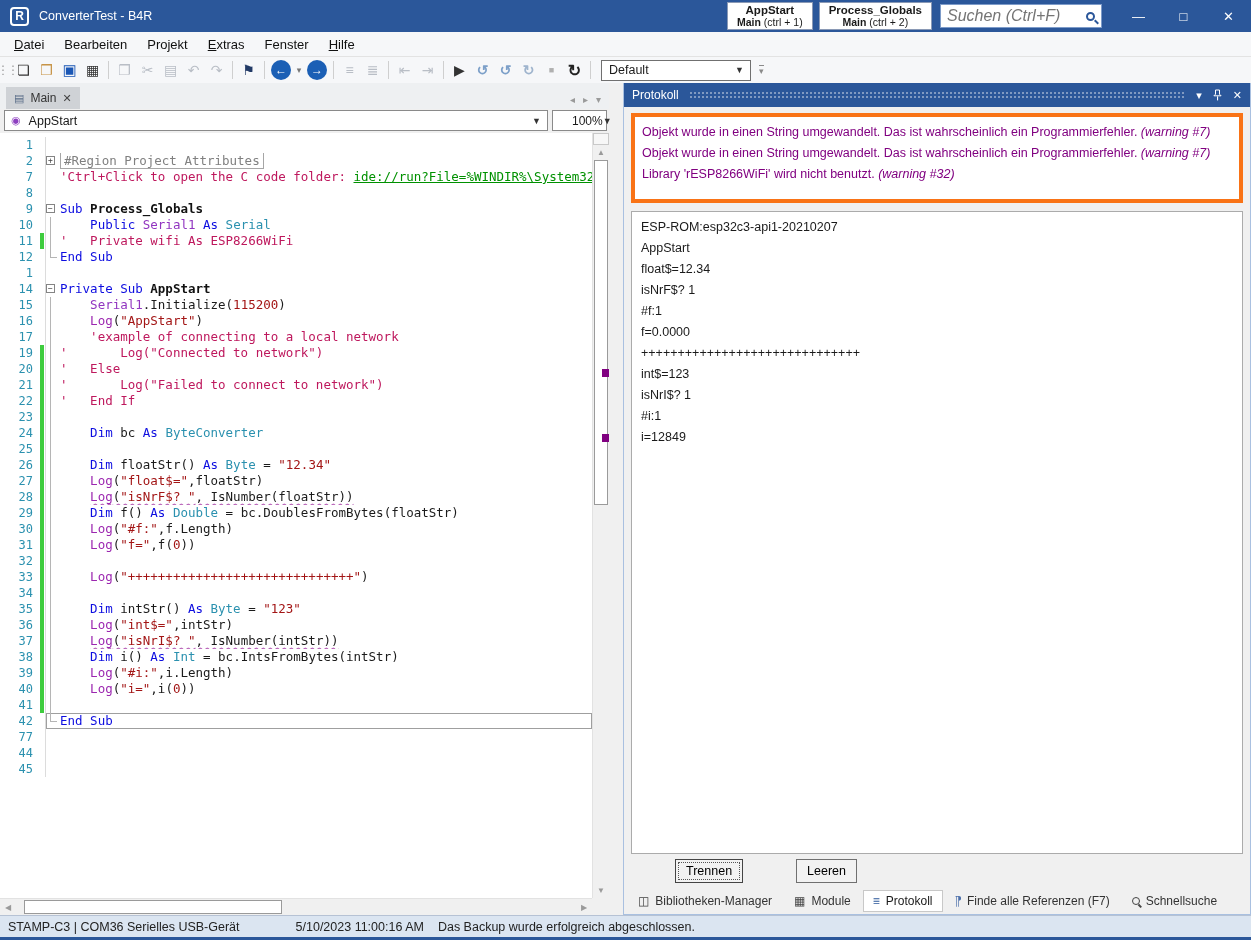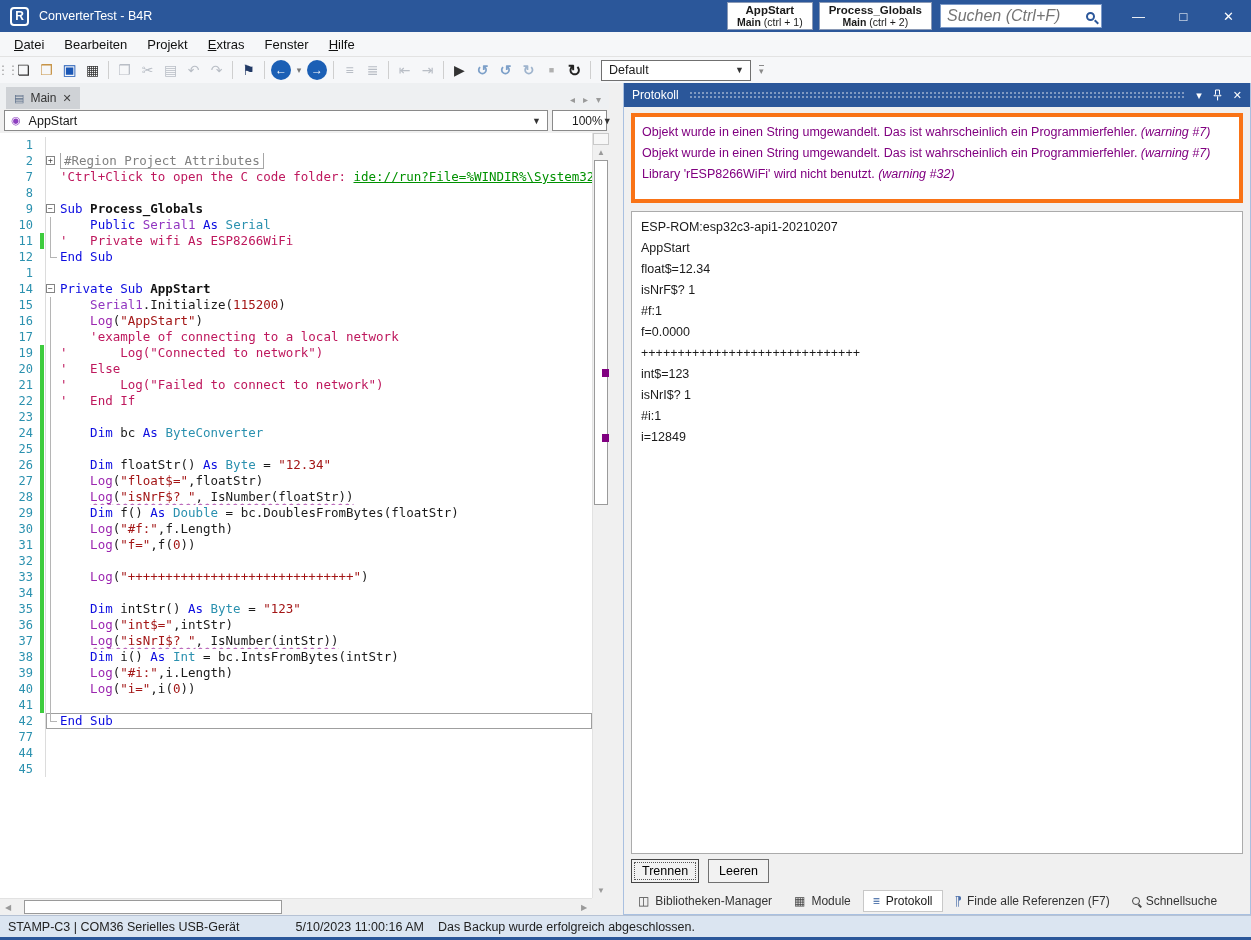--- a/index.html
+++ b/index.html
@@ -103,21 +103,21 @@
   .panel-header { height:24px; background:#2b579a; display:flex; align-items:center; color:#fff; padding:0 8px; }
   .panel-title { font-size:12px; }
   .panel-dots { flex:1; height:8px; margin:0 10px; background-image:radial-gradient(circle, rgba(255,255,255,.40) 1px, transparent 1.1px); background-size:4px 4px; }
   .panel-icons { display:flex; gap:10px; align-items:center; font-size:11px; }
   .warn-box { margin:6px 7px 0 7px; height:90px; background:#fff; border:4px solid #f97316; padding:5px 7px; overflow:hidden; }
   .warn-line { color:#800080; font-size:12.5px; line-height:21px; white-space:nowrap; }
   .warn-line .wtag { font-style:italic; }
   .log-box { margin:8px 7px 0 7px; flex:1; background:#fff; border:1px solid #ababab; padding:5px 9px; overflow:hidden; }
   .log-line { color:#1a1a1a; font-size:12.5px; line-height:21px; white-space:nowrap; }
   .btn-row { height:34px; display:flex; align-items:center; gap:9px; padding-left:7px; }
-  .wbtn { height:24px; padding:0 10px; background:#f2f2f2; border:1px solid #707070; font-size:12.5px; display:flex; align-items:center; }
+  .wbtn { height:24px; padding:0 10px; background:#f2f2f2; border:1px solid #707070; font-size:12.5px; display:flex; align-items:center;margin-left:44px; }
   .wbtn.focused { outline:1px dotted #555; outline-offset:-4px; border-color:#444; }
   .bottom-tabs { height:26px; display:flex; align-items:center; padding-left:4px; gap:2px; background:#f0f0f0; }
   .btab { height:22px; display:flex; align-items:center; gap:6px; padding:0 9px; font-size:12px; color:#333; border:1px solid transparent; }
   .btab.active { background:#fff; border-color:#c8c8c8; color:#1a1a1a; }
   .btab .bicon { font-size:12px; color:#444; }
   .btab.active .bicon { color:#2b579a; font-weight:bold; }
   .bicon.flip { display:inline-block; transform:scaleX(-1); color:#4a6ea9; }
   .bmag { width:8px; height:8px; border:1.5px solid #444; border-radius:50%; position:relative; }
   .bmag::after { content:""; position:absolute; width:4px; height:1.5px; background:#444; transform:rotate(45deg); left:5.5px; top:6.5px; }
 

